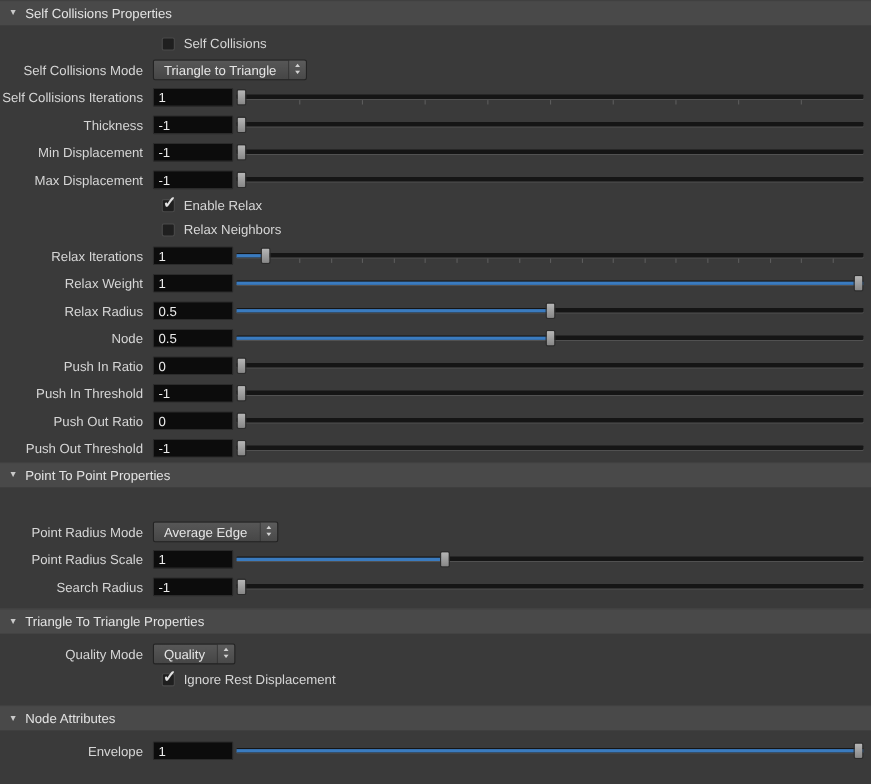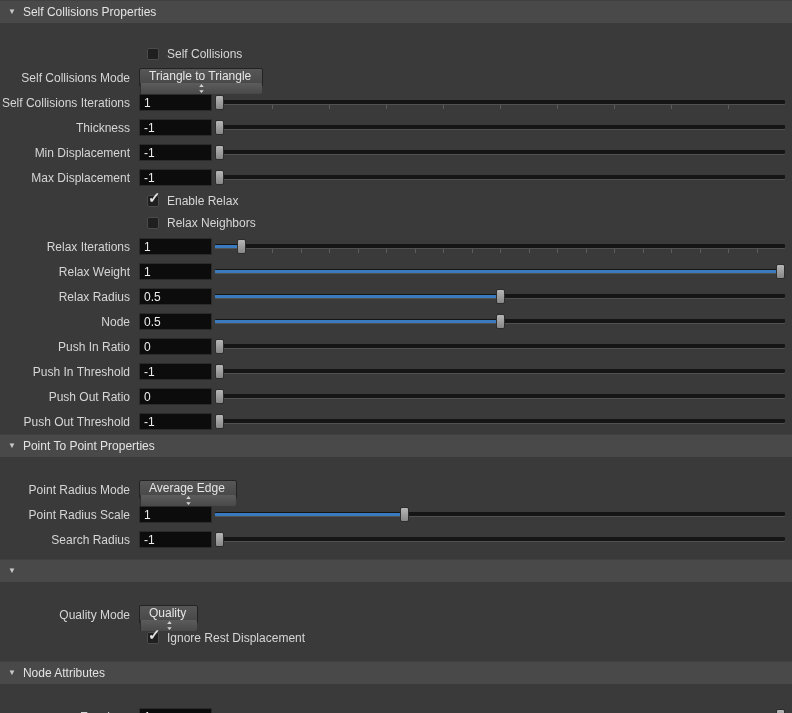--- a/index.html
+++ b/index.html
@@ -14,22 +14,22 @@
   .section-header {
     height:23px;
     background:#494949;
     display:flex; align-items:center;
     padding-left:8px; gap:7px;
     color:#e3e3e3;
     border-top:1px solid #404040;
     cursor:default;
   }
   .tri { font-size:8px; color:#c9c9c9; line-height:8px; }
-  .section-body { padding-top:20px; }
-  .pb7 { padding-bottom:7px; }
+  .section-body { padding-top:6px; }
+  .pb7 { padding-bottom:7px;margin-top:22px; }
   .pb12 { padding-bottom:12px;border-radius:21px; }
 
   .row { display:flex; align-items:center; height:25px; padding-right:7px; }
   .cb-row { height:22px; padding-left:147px; gap:8px; }
 
   .label { width:139px; flex:none; text-align:right; padding-right:9px; color:#d6d6d6; white-space:nowrap; }
 
   .field {
     width:73px; height:17px; flex:none;
     background:#0c0c0c;
@@ -66,21 +66,20 @@
     font-size:15px; font-weight:bold; color:#e2e2e2;
   }
   .checkbox.on .mark { display:block; }
   .cb-label { color:#d6d6d6; white-space:nowrap; }
 
   .dropdown {
     display:inline-flex; align-items:stretch; height:19px;
     background:linear-gradient(#575757,#464646);
     border:1px solid #232323; border-radius:2px;
     cursor:default;
-    flex-direction:column;
   }
   .dd-label { display:flex; align-items:center; padding:0 11px 0 9px; color:#e5e5e5; white-space:nowrap; }
   .dd-arrows {
     display:flex; flex-direction:column; justify-content:center; align-items:center;
     padding:0 5px; gap:1px;
     border-left:1px solid #2e2e2e;
     background:linear-gradient(#5c5c5c,#494949);
     border-radius:0 2px 2px 0;
   }
   .arr { font-size:5px; line-height:5px; color:#d2d2d2; transform:scaleX(1.5); }
@@ -314,20 +313,21 @@
         <div class="track"></div>
         <div class="fill" style="width: 0%;"></div>
         <div class="handle" style="left: calc(0% + 0px);"></div>
       </div>
     </div>
 
   </div>
 
   <div class="section-header">
     <span class="tri">▼</span>
+    <span>Triangle To Triangle Properties</span>
   </div>
   <div class="section-body pb12">
 
     <div class="row">
       <span class="label">Quality Mode</span>
       <div class="dropdown">
         <span class="dd-label">Quality</span>
         <span class="dd-arrows">
           <span class="arr">▲</span>
           <span class="arr">▼</span>

